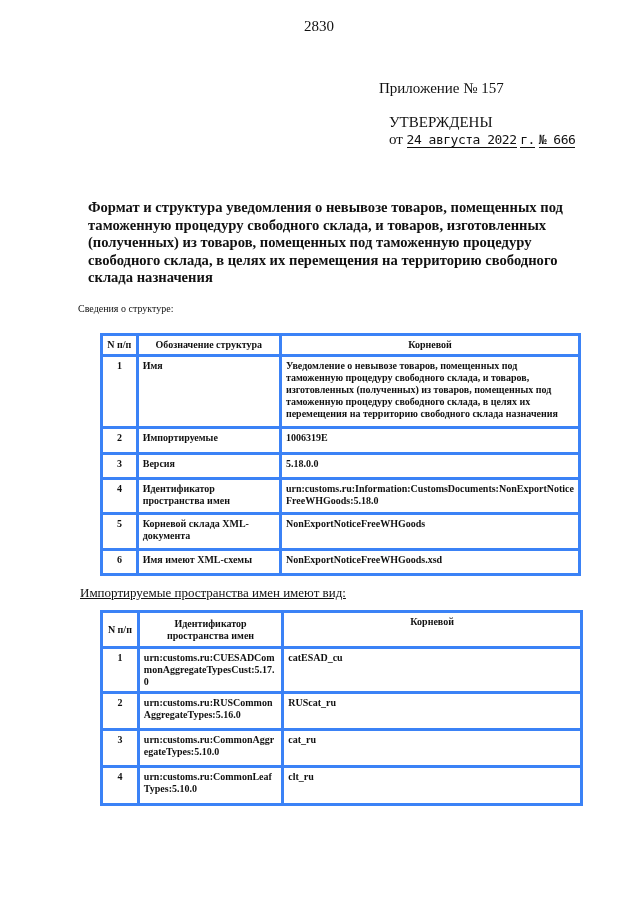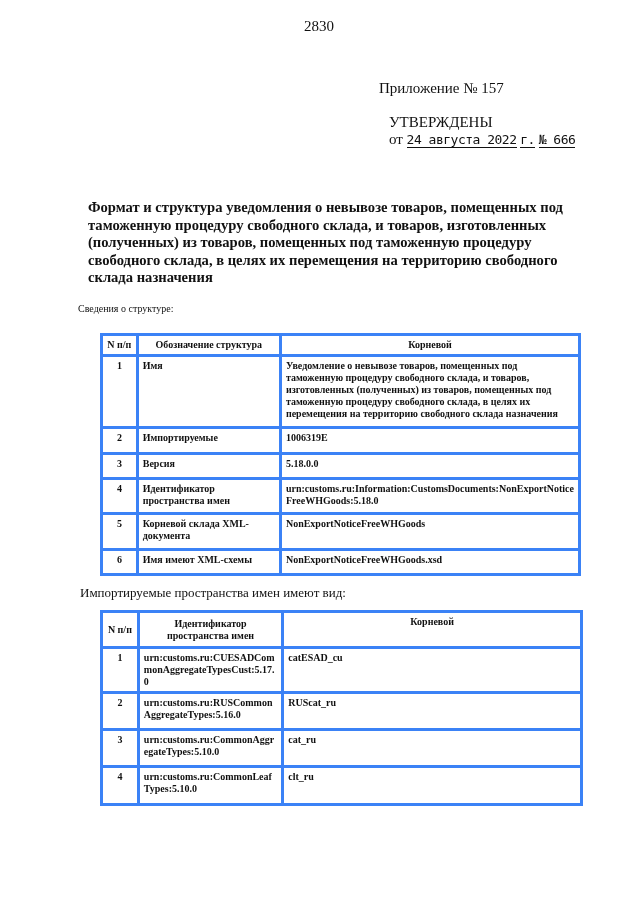--- a/index.html
+++ b/index.html
@@ -10,21 +10,21 @@
   .abs { position: absolute; }
   .page-num { left: 304px; top: 18px; font-size: 15px; }
   .annex { left: 379px; top: 80px; font-size: 15px; }
   .approved { left: 389px; top: 114px; font-size: 15px; line-height: 17px; }
   .approved .ul { border-bottom: 1px solid #111; font-family: "DejaVu Sans Mono", "Liberation Mono", monospace; font-size: 13px; letter-spacing: -0.5px; }
   .title {
     left: 88px; top: 199px; width: 486px; text-align: left;
     font-weight: bold; font-size: 14.6px; line-height: 17.5px;
   }
   .label1 { left: 78px; top: 303px; font-size: 10px; }
-  .label2 { left: 80px; top: 585px; font-size: 13px; }
+  .label2 { left: 80px; top: 585px; font-size: 13px; text-decoration: underline; }
   table { position: absolute; border-collapse: collapse; font-size: 10px; line-height: 12px; }
   td, th { border: 3px solid #3b82f6; vertical-align: top; padding: 3px 4px; font-weight: bold; text-align: left; }
   th { text-align: center; vertical-align: middle; }
   td.num { text-align: center; }
   #t1 { left: 100px; top: 333px; width: 481px; }
   #t2 { left: 100px; top: 610px; width: 483px; }
 </style>
 </head>
 <body>
 

